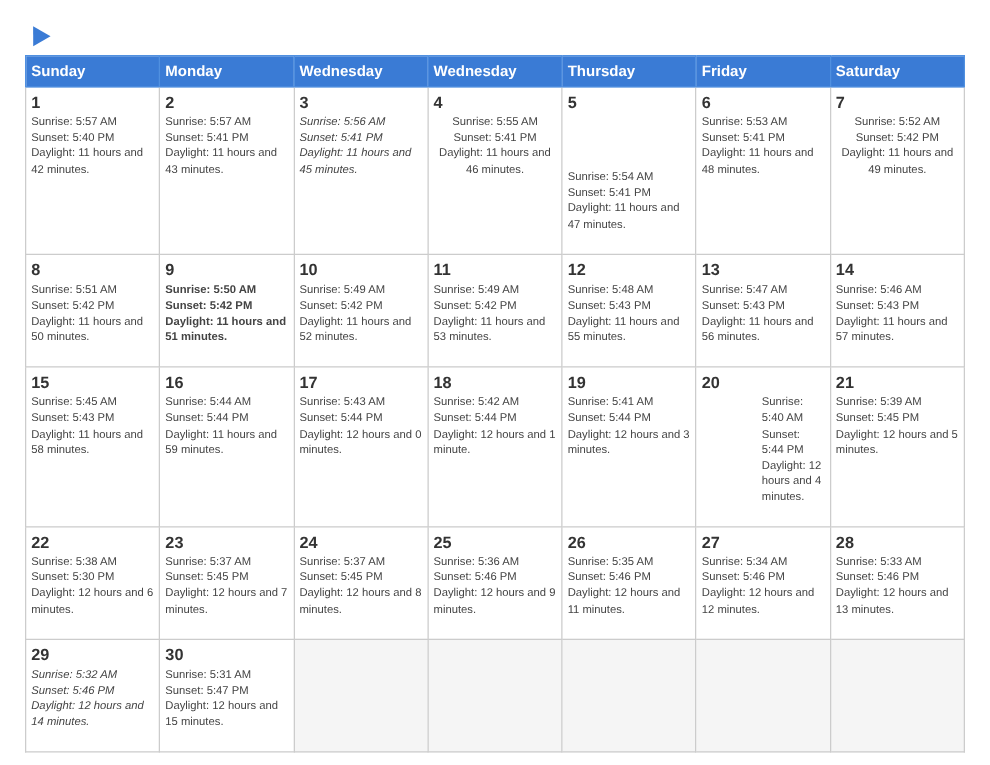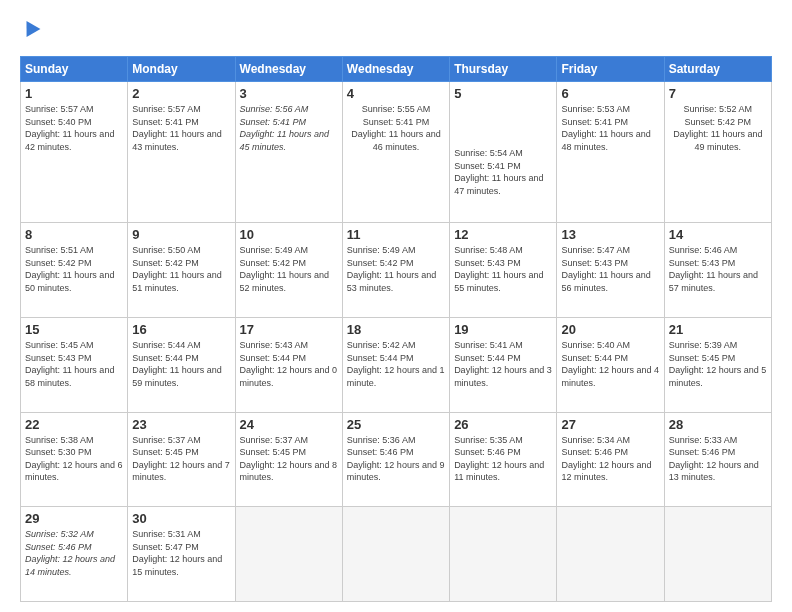--- a/index.html
+++ b/index.html
@@ -9,21 +9,20 @@
       font-family: Arial, sans-serif;
       background: #fff;
       overflow: hidden;
     }
     .page {
       width: 792px;
       height: 612px;
       padding: 16px 20px 10px 20px;
       display: flex;
       flex-direction: column;
-      gap: 12px;
     }
     .header {
       display: flex;
       justify-content: space-between;
       align-items: flex-start;
       margin-bottom: 10px;
     }
     .logo {
       display: flex;
       flex-direction: column;
@@ -188,21 +187,21 @@
         </tr>
         <tr>
           <td>
             <span class="day-num">8</span>
             <div class="day-info" style="white-space: pre-line;">Sunrise: 5:51 AM
 Sunset: 5:42 PM
 Daylight: 11 hours and 50 minutes.</div>
           </td>
           <td>
             <span class="day-num">9</span>
-            <div class="day-info" style="white-space: pre-line;">Sunrise: 5:50 AM
+            <div class="day-info" style="white-space: pre-line; font-weight: bold;">Sunrise: 5:50 AM
 Sunset: 5:42 PM
 Daylight: 11 hours and 51 minutes.</div>
           </td>
           <td>
             <span class="day-num">10</span>
             <div class="day-info" style="white-space: pre-line;">Sunrise: 5:49 AM
 Sunset: 5:42 PM
 Daylight: 11 hours and 52 minutes.</div>
           </td>
           <td>
@@ -256,21 +255,21 @@
 Daylight: 12 hours and 1 minute.</div>
           </td>
           <td>
             <span class="day-num">19</span>
             <div class="day-info" style="white-space: pre-line;">Sunrise: 5:41 AM
 Sunset: 5:44 PM
 Daylight: 12 hours and 3 minutes.</div>
           </td>
           <td>
             <span class="day-num">20</span>
-            <div class="day-info" style="white-space: pre-line;">Sunrise: 5:40 AM
+            <div class="day-info" style="white-space: pre-line; margin-left: 48px;">Sunrise: 5:40 AM
 Sunset: 5:44 PM
 Daylight: 12 hours and 4 minutes.</div>
           </td>
           <td>
             <span class="day-num">21</span>
             <div class="day-info" style="white-space: pre-line;">Sunrise: 5:39 AM
 Sunset: 5:45 PM
 Daylight: 12 hours and 5 minutes.</div>
           </td>
         </tr>

